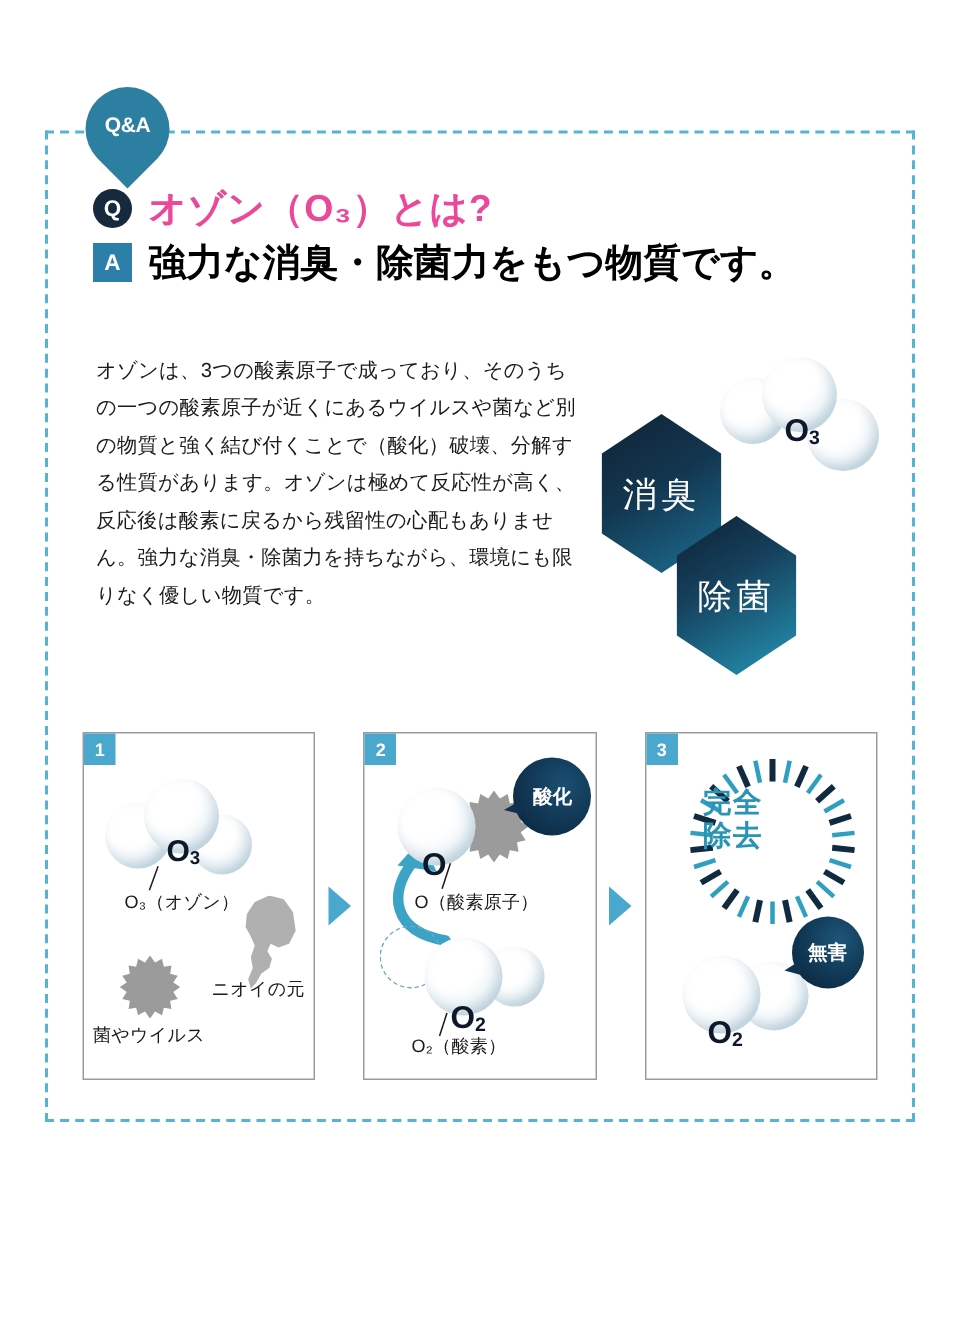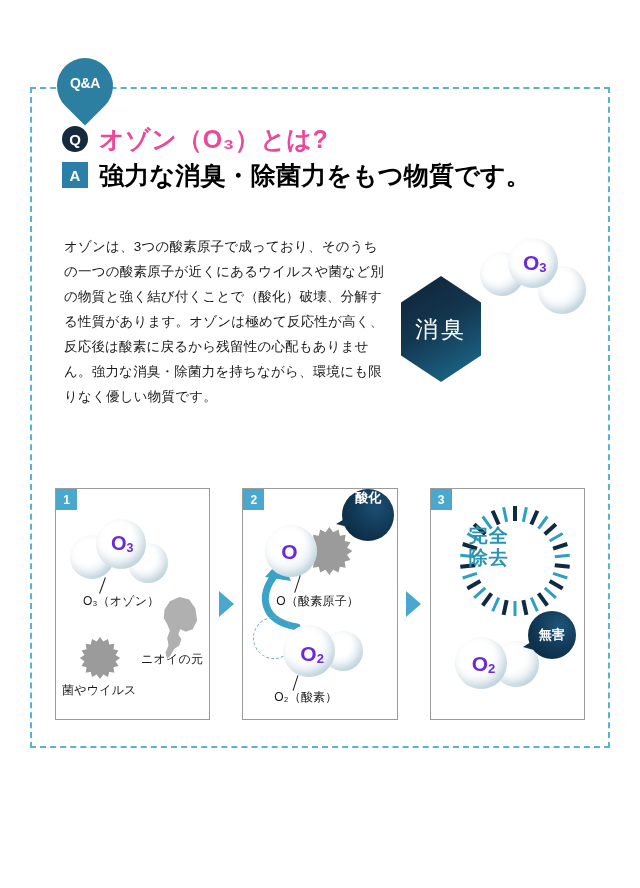--- a/index.html
+++ b/index.html
@@ -155,24 +155,25 @@
   .sphere {
     position: absolute;
     border-radius: 50%;
     background:
       radial-gradient(circle at 34% 28%, #ffffff 0%, #ffffff 38%, #f2f7fa 60%, #dae8ef 84%, #c2d6e0 100%);
     box-shadow: inset -3px -4px 8px rgba(120,155,175,0.35),
                 inset 3px 4px 7px rgba(255,255,255,0.95);
   }
   .sphere-label {
     position: absolute;
-    color: #6d28d9;
+    color: #0f172a;
     font-weight: bold;
     line-height: 1;
     white-space: nowrap;
+    margin-top: 25px;
   }
   .sphere-label sub {
     font-size: 0.62em;
     font-weight: bold;
     vertical-align: baseline;
     position: relative;
     top: 2px;
     left: 0px;
   }
 
@@ -273,25 +274,26 @@
 
   
   #p2-sph-o { left: 22px; top: 36px; width: 52px; height: 52px; }
   #p2-o-label { left: 38px; top: 52px; font-size: 21px; }
   #p2-starburst { left: 62px; top: 38px; width: 48px; height: 48px; }
   #p2-leader { left: 54px; top: 86px; height: 18px; transform: rotate(18deg); }
   #p2-cap-o { left: 33px; top: 104px; }
 
   #p2-bubble {
     position: absolute;
-    left: 99px; top: 0;
+    left: 99px; top: 16px;
     width: 52px; height: 52px;
     border-radius: 50%;
     background: radial-gradient(circle at 65% 35%, #1b4e72 0%, #123a58 45%, #0a2238 100%);
     display: flex;
+    align-items: center;
     justify-content: center;
     color: #ffffff;
     font-size: 13px;
     font-weight: bold;
     z-index: 4;
   }
   #p2-bubble::after {
     content: "";
     position: absolute;
     left: -6px; top: 28px;
@@ -382,20 +384,23 @@
   </div>
 </div>
 
 <div id="body-paragraph">
   <p>オゾンは、3つの酸素原子で成っており、そのうちの一つの酸素原子が近くにあるウイルスや菌など別の物質と強く結び付くことで（酸化）破壊、分解する性質があります。オゾンは極めて反応性が高く、反応後は酸素に戻るから残留性の心配もありません。強力な消臭・除菌力を持ちながら、環境にも限りなく優しい物質です。</p>
 </div>
 
 <div id="hero-graphic">
   <div class="hexagon" id="hex-deodorize">
     <span>消臭</span>
+  </div>
+  <div class="hexagon" id="hex-sterilize">
+    <span>除菌</span>
   </div>
   <div id="hero-mol">
     <div class="sphere" id="hero-sph-1"></div>
     <div class="sphere" id="hero-sph-3"></div>
     <div class="sphere" id="hero-sph-2"></div>
     <div class="sphere-label" id="hero-o3-label"><span>O</span><sub>3</sub></div>
   </div>
 </div>
 
 <div id="steps-row">

